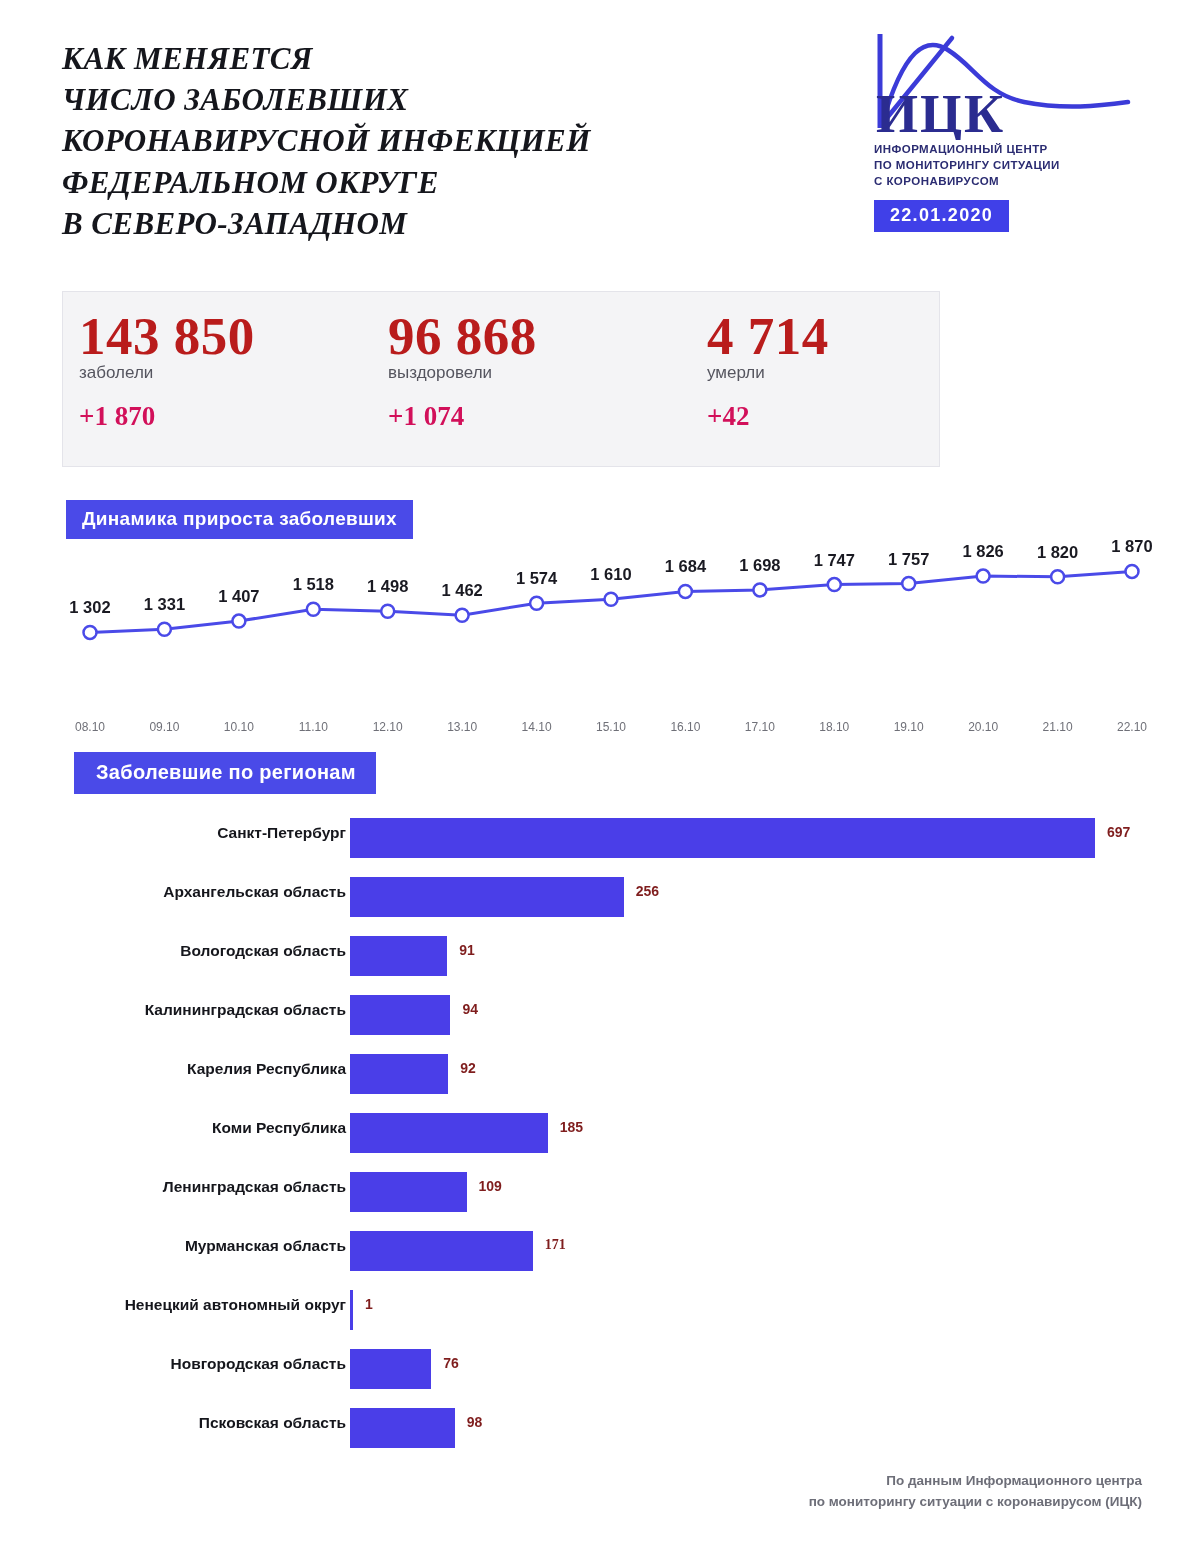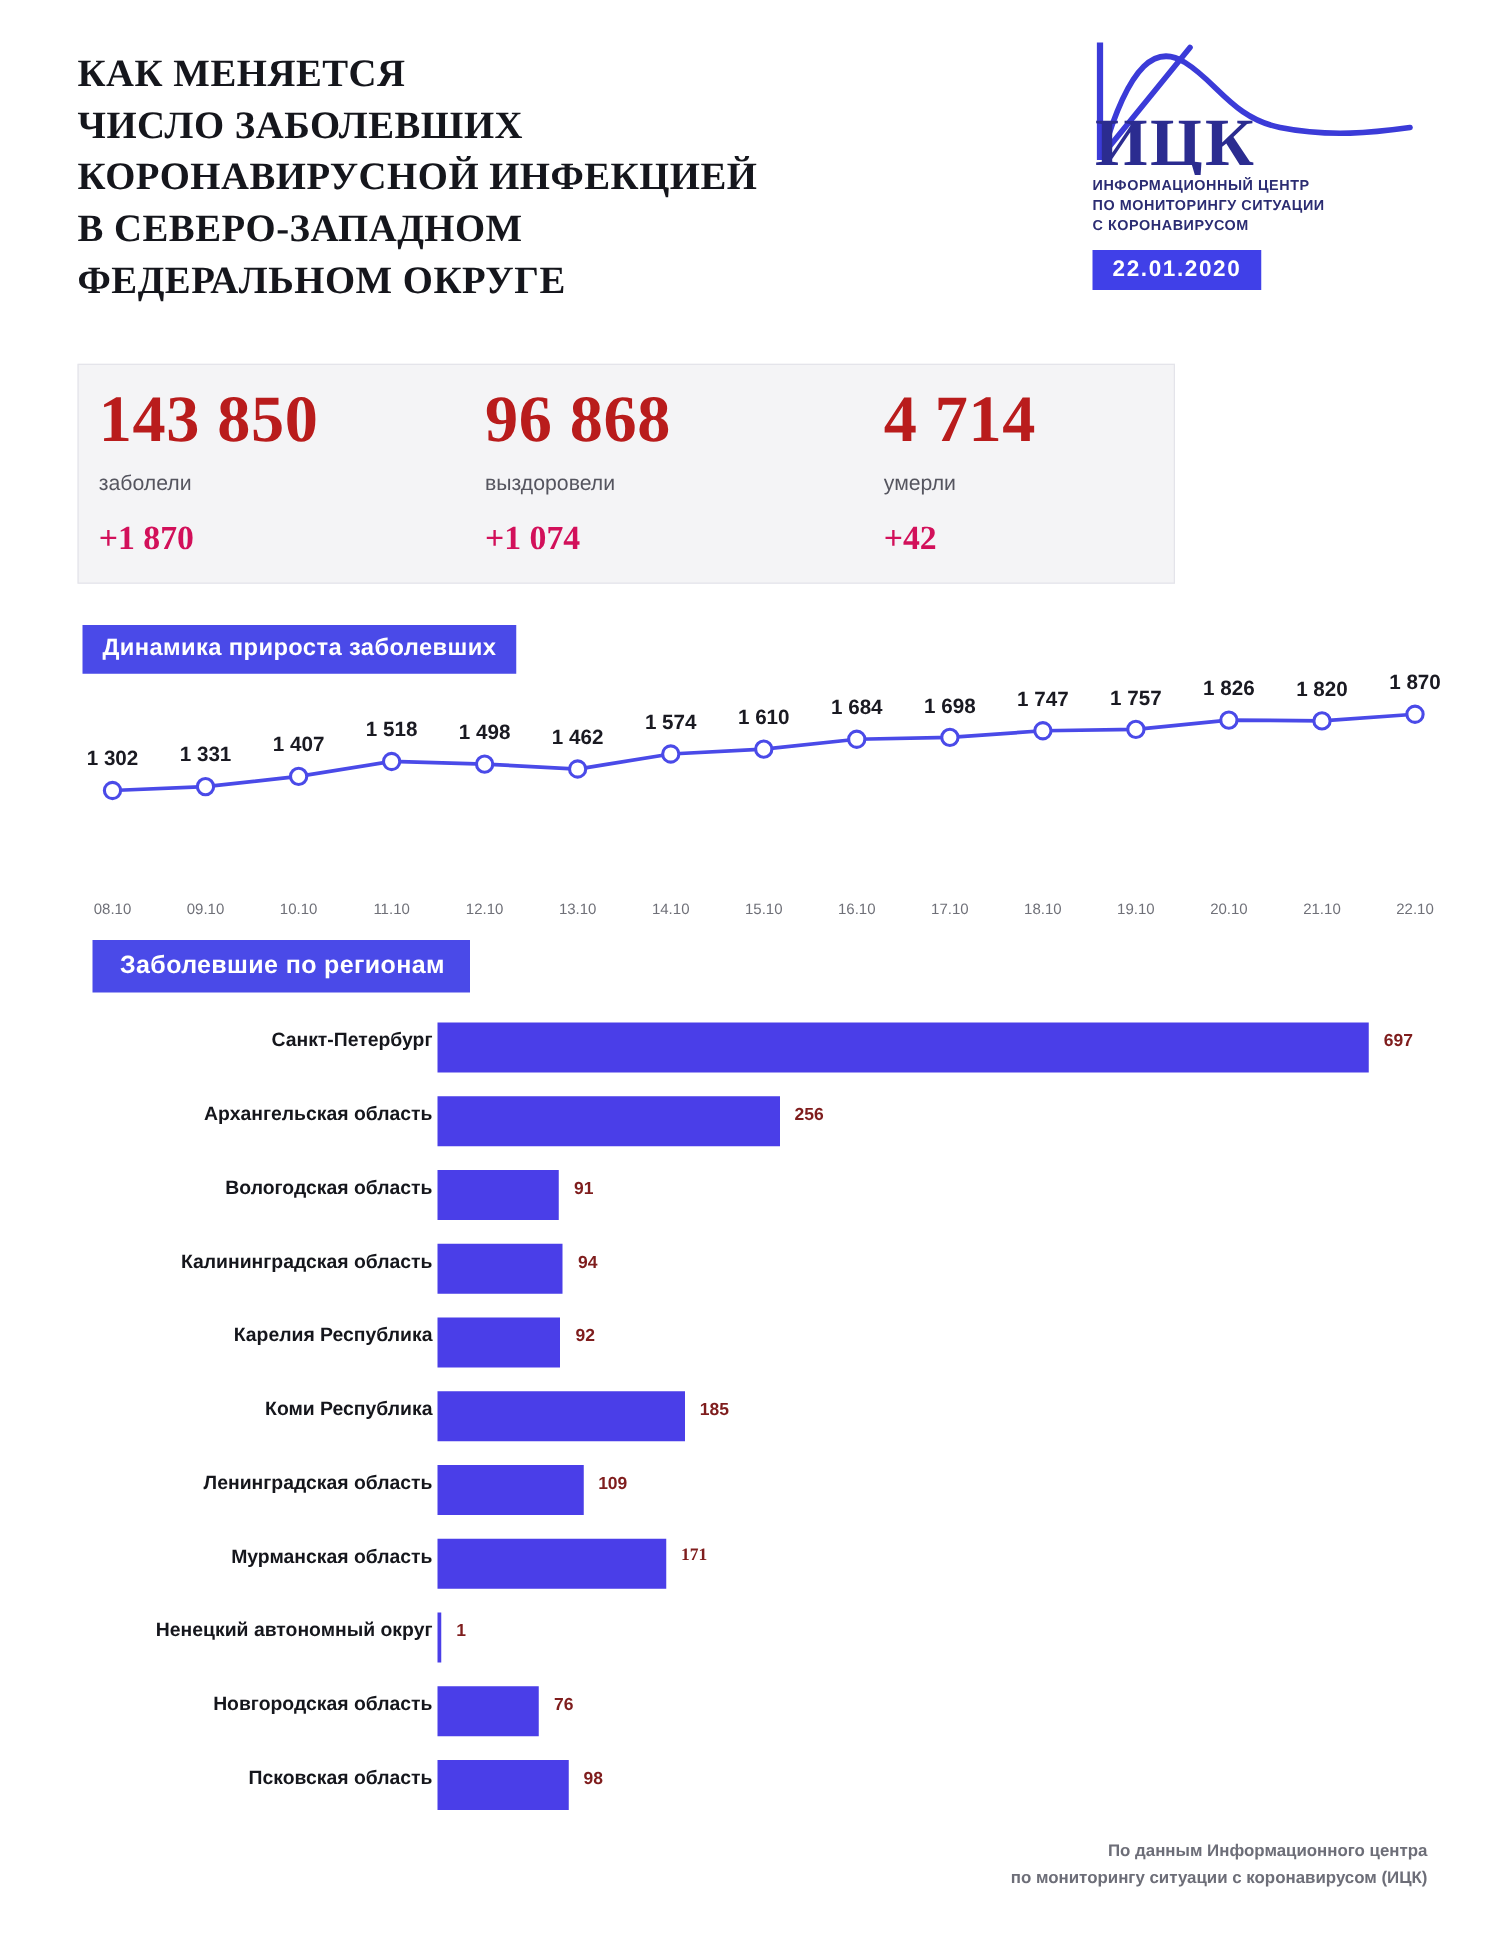--- a/index.html
+++ b/index.html
@@ -16,20 +16,21 @@
     color: #111122;
     overflow: hidden;
   }
 
   
   .header {
     position: absolute;
     top: 38px;
     left: 62px;
     width: 820px;
+    font-style: italic;
   }
   .header h1 {
     margin: 0;
     font-size: 31px;
     line-height: 1.33;
     letter-spacing: 0.4px;
     font-weight: bold;
     color: #15161c;
     text-transform: uppercase;
     font-family: "Liberation Serif", serif;
@@ -89,21 +90,21 @@
   .summary-col.c2 { left: 644px; }
   .sum-value {
     font-size: 53px;
     font-weight: bold;
     letter-spacing: 0.5px;
     color: #b91c1c;
     font-family: "Liberation Serif", serif;
     line-height: 1.0;
   }
   .sum-label {
-    margin-top: 14px;
+    margin-top: 0;
     font-size: 17px;
     color: #55555f;
     font-weight: normal;
   }
   .sum-delta {
     margin-top: 18px;
     font-size: 27px;
     font-weight: bold;
     color: #d2105a;
     font-family: "Liberation Serif", serif;
@@ -212,22 +213,22 @@
   .footer div { white-space: nowrap; }
 </style>
 </head>
 <body>
 
 <div class="header">
   <h1>
     <span class="ln">КАК МЕНЯЕТСЯ</span>
     <span class="ln">ЧИСЛО ЗАБОЛЕВШИХ</span>
     <span class="ln">КОРОНАВИРУСНОЙ ИНФЕКЦИЕЙ</span>
+    <span class="ln">ФЕДЕРАЛЬНОМ ОКРУГЕ</span>
     <span class="ln">В СЕВЕРО-ЗАПАДНОМ</span>
-    <span class="ln">ФЕДЕРАЛЬНОМ ОКРУГЕ</span>
   </h1>
 </div>
 
 <div class="logo-block">
   <div class="logo-mark">
     <svg width="260" height="112" viewBox="0 0 260 112">
       <path d="M6 100 L6 6" stroke="#3b3bd8" stroke-width="5" fill="none"></path>
       <path d="M8 96 C30 20, 52 8, 74 22 C100 38, 112 66, 150 74 C190 82, 225 78, 254 74" stroke="#3b3bd8" stroke-width="4.5" fill="none" stroke-linecap="round"></path>
       <path d="M8 96 L78 10" stroke="#3b3bd8" stroke-width="4.5" fill="none" stroke-linecap="round"></path>
       <text x="2" y="104" font-family="Liberation Serif, serif" font-size="54" font-weight="bold" fill="#2b2c90" letter-spacing="2">ИЦК</text>

